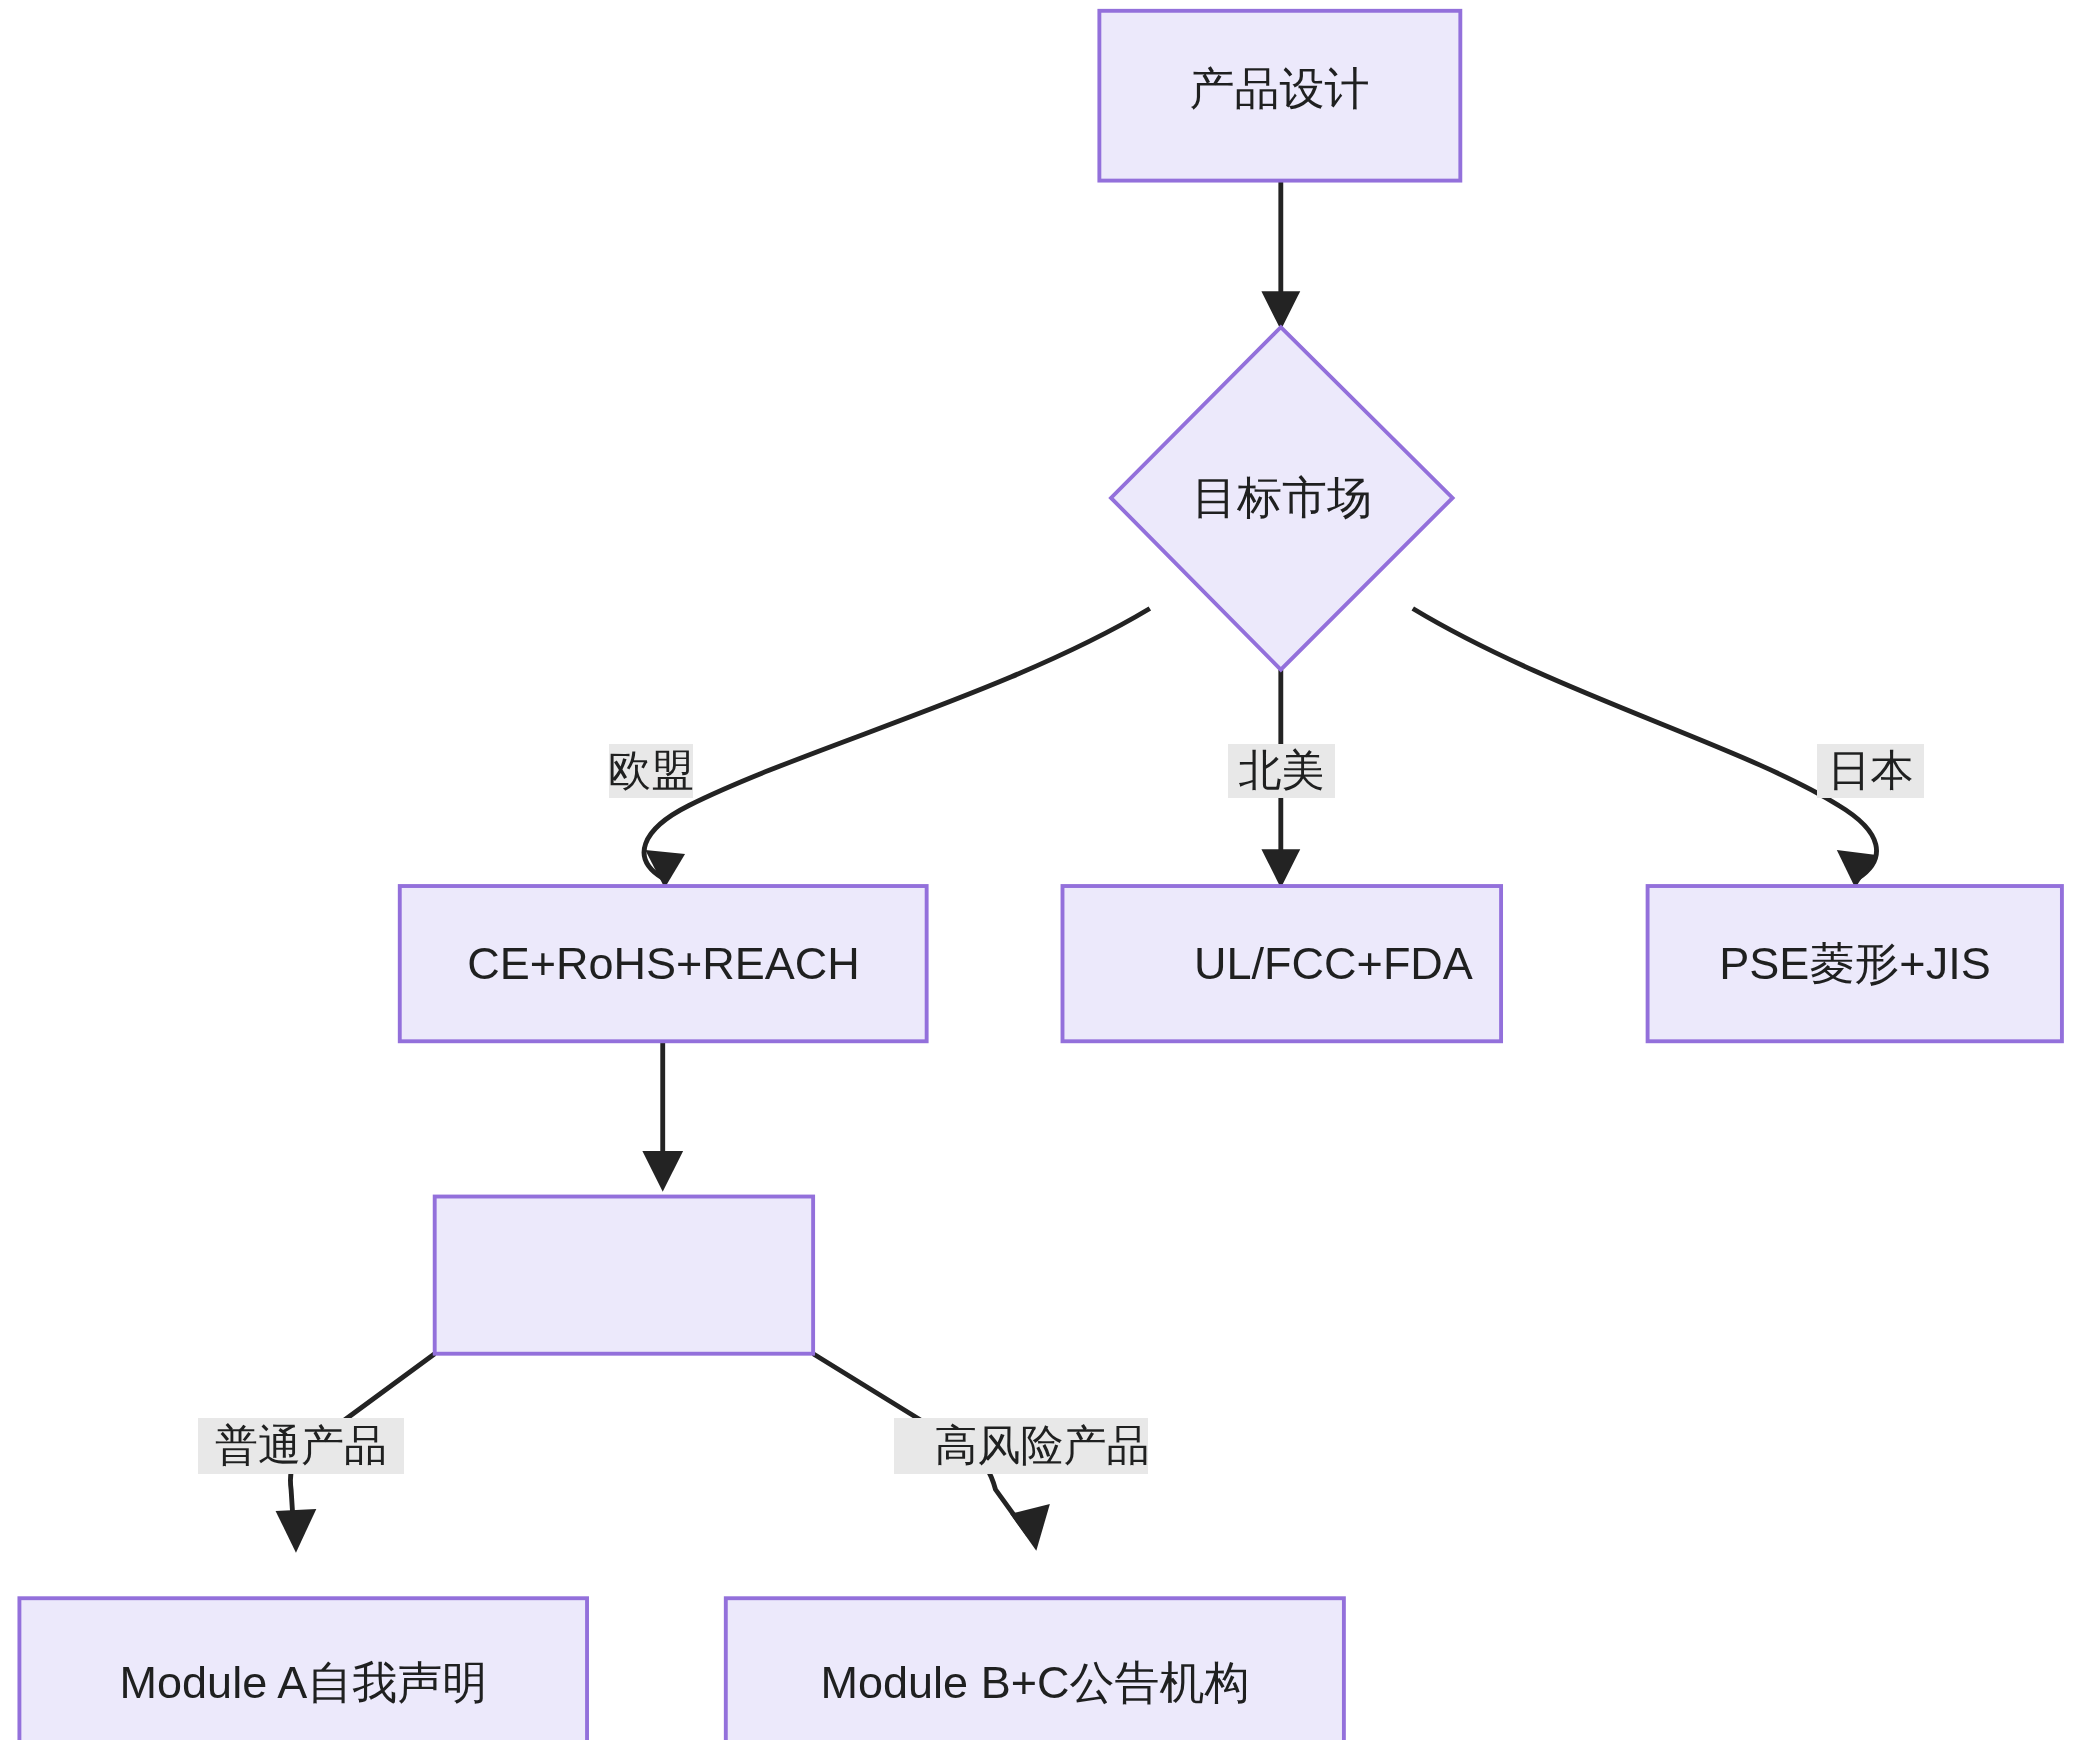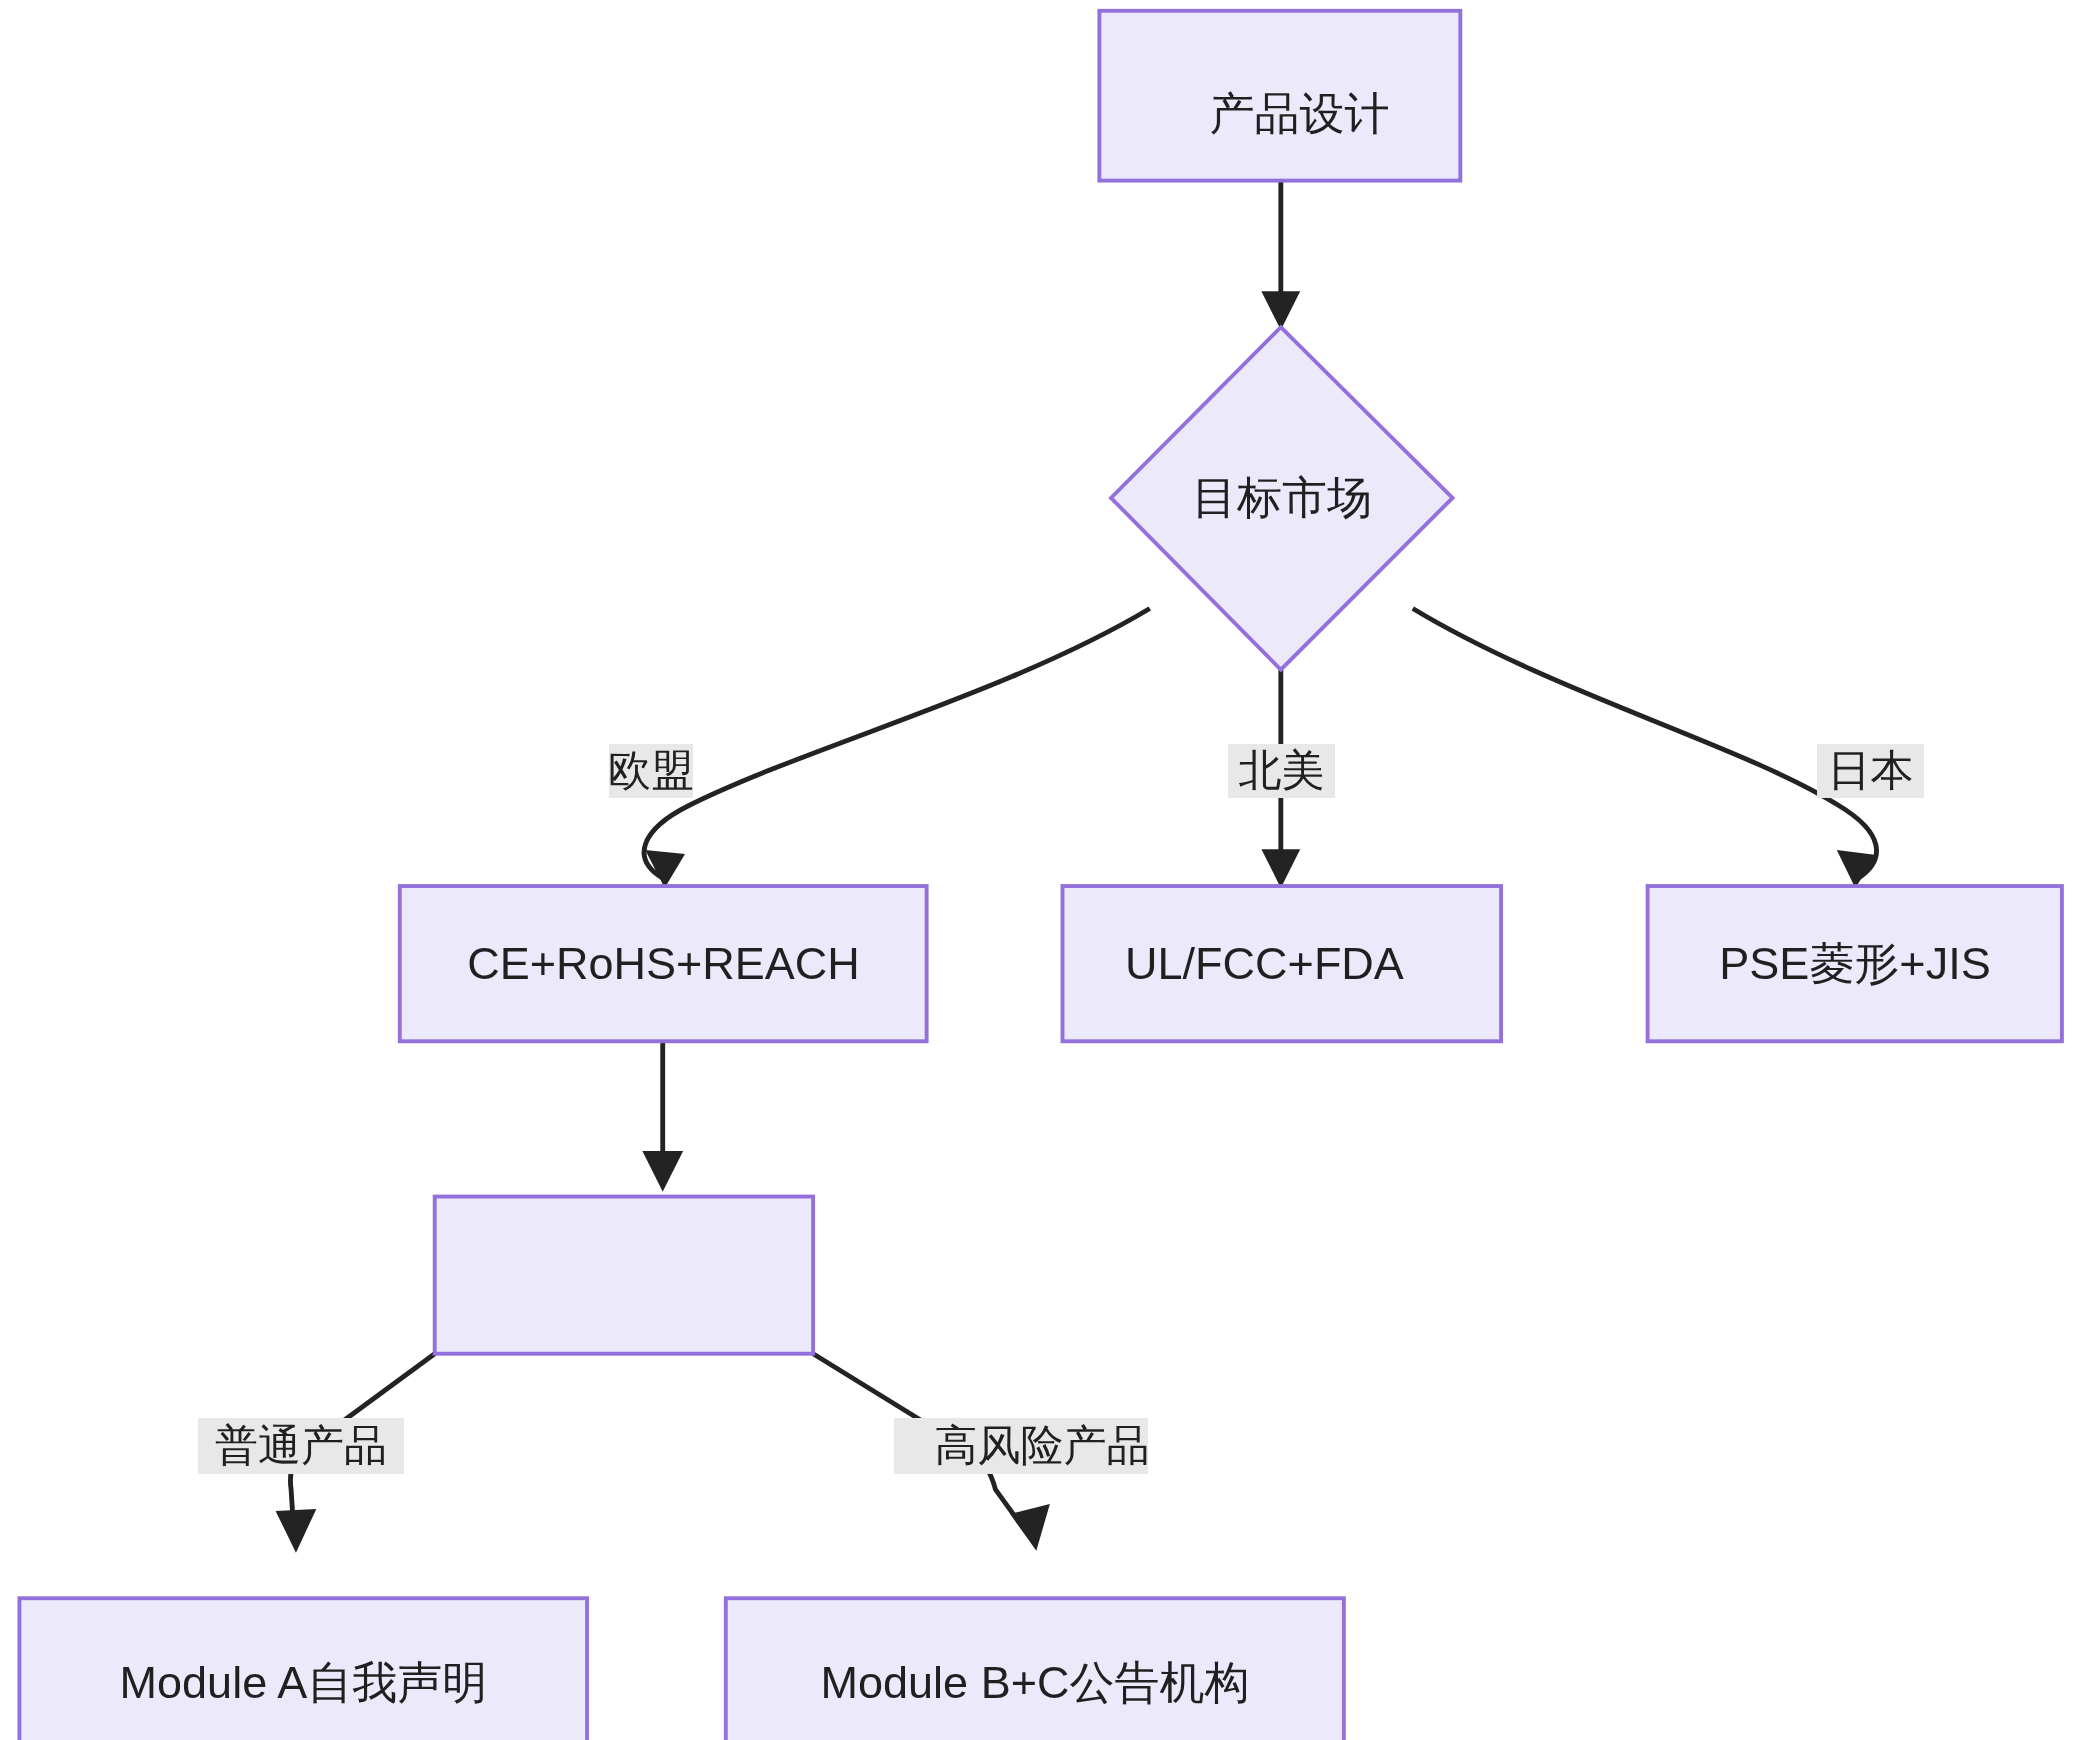--- a/index.html
+++ b/index.html
@@ -115,27 +115,27 @@
     <rect class="node-shape" x="1698" y="913" width="427" height="160"></rect>
 
     <rect class="node-shape" x="448" y="1233" width="390" height="162"></rect>
 
     <rect class="node-shape" x="20" y="1647" width="585" height="175"></rect>
 
     <rect class="node-shape" x="748" y="1647" width="637" height="175"></rect>
 
   </svg>
 
-  <div class="node-label" style="left:1099px; top:29px; width:361px; height:170px;margin-left:20px;">产品设计</div>
+  <div class="node-label" style="left:1099px; top:4px; width:361px; height:170px;">产品设计</div>
 
   <div class="node-label" style="left:1111px; top:424px; width:342px; height:147px;">目标市场</div>
 
   <div class="node-label" style="left:400px; top:886px; width:527px; height:155px;">CE+RoHS+REACH</div>
 
-  <div class="node-label" style="left:1045px; top:886px; width:439px; height:155px;">UL/FCC+FDA</div>
+  <div class="node-label" style="left:1114px; top:886px; width:439px; height:155px;">UL/FCC+FDA</div>
 
   <div class="node-label" style="left:1648px; top:886px; width:414px; height:155px;">PSE菱形+JIS</div>
 
 
   <div class="node-label" style="left:19.4px; top:1598px; width:568px; height:170px;">Module A自我声明</div>
 
   <div class="node-label" style="left:726px; top:1598px; width:618px; height:170px;">Module B+C公告机构</div>
 
   <div class="edge-label" style="left:609px; top:744px; width:84px; height:54px;">欧盟</div>
 

